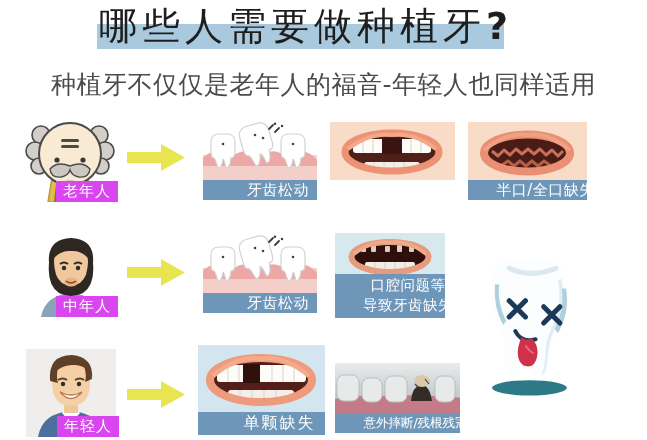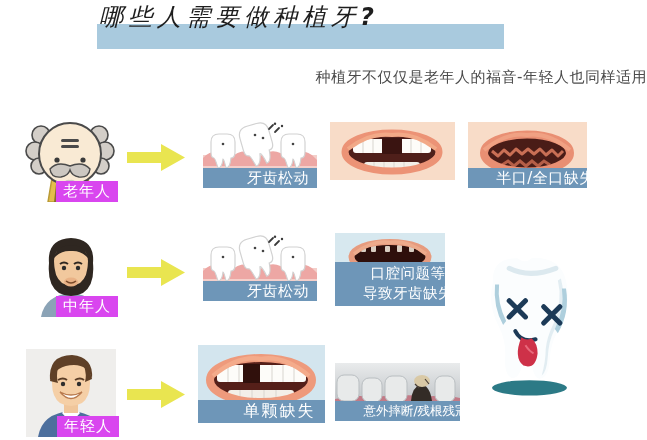--- a/index.html
+++ b/index.html
@@ -1,29 +1,29 @@
 <!DOCTYPE html>
 <html><head>
 <meta charset="utf-8">
 <style>
   html,body{margin:0;padding:0;background:#fff;}
   .canvas{position:relative;width:647px;height:440px;background:#ffffff;overflow:hidden;
           font-family:"DejaVu Sans","Liberation Sans",sans-serif;}
   .abs{position:absolute;}
   
   .title-band{left:97px;top:24px;width:407px;height:25px;background:#9dc3da;opacity:.88;}
-  .title{left:99px;top:1px;font-size:24px;color:#1e1e1e;letter-spacing:5px;white-space:nowrap;font-style:italic;}
+  .title{left:99px;top:1px;font-size:38px;color:#1e1e1e;letter-spacing:5px;white-space:nowrap;}
   .title .qmark{font-weight:bold;}
-  .subtitle{left:0;top:68px;width:647px;text-align:right;font-size:15px;color:#4b4b4b;letter-spacing:.5px;}
+  .subtitle{left:0;top:68px;width:647px;text-align:center;font-size:25px;color:#4b4b4b;letter-spacing:.5px;}
   
   .plabel{background:#d946ef;color:#ffffff;font-size:15px;padding:1px 7px;letter-spacing:1px;white-space:nowrap;}
   
   .card{position:absolute;}
   .card .illus{position:absolute;left:0;top:0;}
-  .band{position:absolute;left:0;right:0;bottom:12px;height:20px;background:#6e96b8;color:#fff;
+  .band{position:absolute;left:0;right:0;bottom:0;height:20px;background:#6e96b8;color:#fff;
         display:flex;align-items:center;justify-content:center;font-size:15px;letter-spacing:.5px;white-space:nowrap;padding-left:36px;}
   .band-lg{height:23px;font-size:16px;letter-spacing:2px;}
   .band-sm{font-size:12.5px;letter-spacing:0;text-align:right;}
   .band-2line{height:44px;flex-direction:column;line-height:1.35;font-size:14.5px;}
   svg{display:block;}
 </style>
 </head>
 <body>
 
 <div class="canvas">

